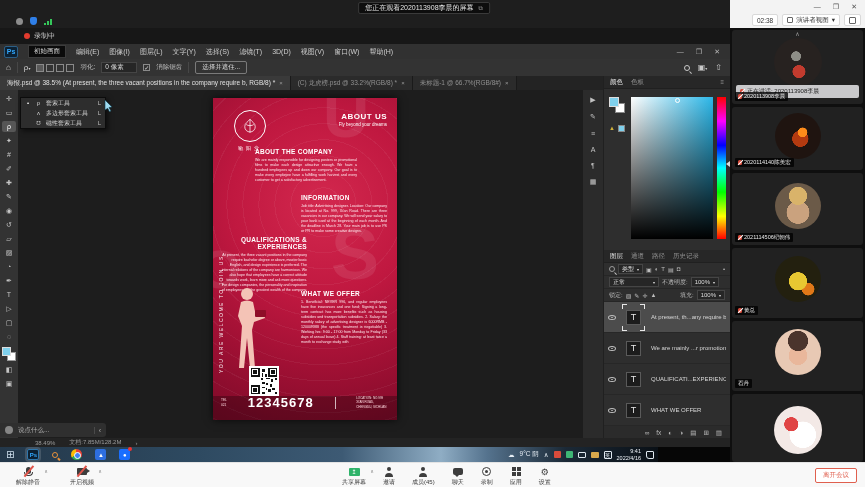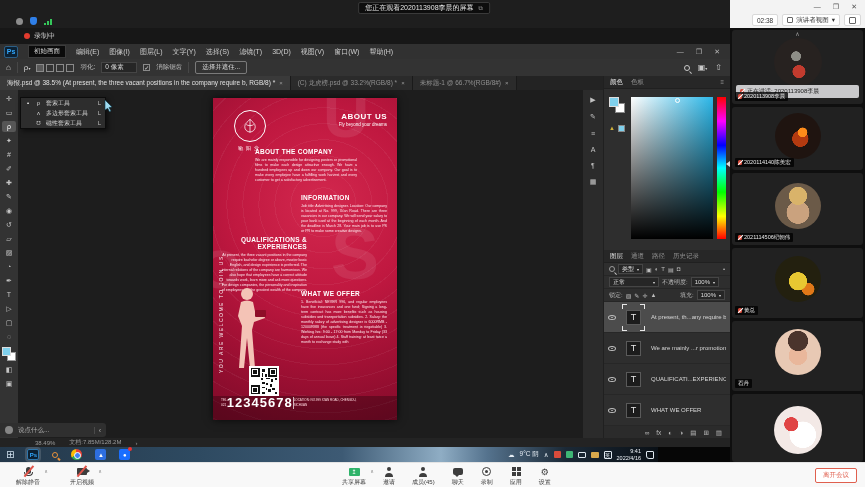--- a/index.html
+++ b/index.html
@@ -207,21 +207,21 @@
   .psec{position:absolute;z-index:2}
   .ph1{font-size:6.5px;font-weight:bold;letter-spacing:.3px;margin-bottom:3px}
   .pbody{font-size:3.6px;line-height:1.4;text-align:justify;color:#ffe9ee}
   #pabout{left:42px;top:50px;width:102px}
   #pinfo{left:88px;top:198px;width:86px}
   #pqual{left:8px;top:138px;width:86px;text-align:right}
   #pqual .pbody{text-align:right}
   #poffer{left:88px;top:90px;width:86px}
   #pfig{position:absolute;left:14px;top:188px;z-index:2}
   #pqr{position:absolute;left:36px;top:268px;width:30px;height:30px;background:#fff;padding:2px;z-index:2}
-  #pbottom{position:absolute;left:8px;right:8px;top:297px;display:flex;align-items:center;gap:0;z-index:3}
+  #pbottom{position:absolute;left:8px;right:8px;top:297px;display:flex;align-items:center;gap:21px;z-index:3}
   #pbottom .telcol{font-size:3.2px;line-height:1.3;color:#ffd7de}
   #pbottom .bignum{font-size:13px;font-weight:bold;letter-spacing:1px}
   #pbottom .pdiv{width:1px;height:12px;background:rgba(255,255,255,.7)}
   #pbottom .addr{font-size:3px;line-height:1.4;color:#ffd7de;width:72px}
 </style>
 </head>
 <body>
 
 <div id="app">
 

